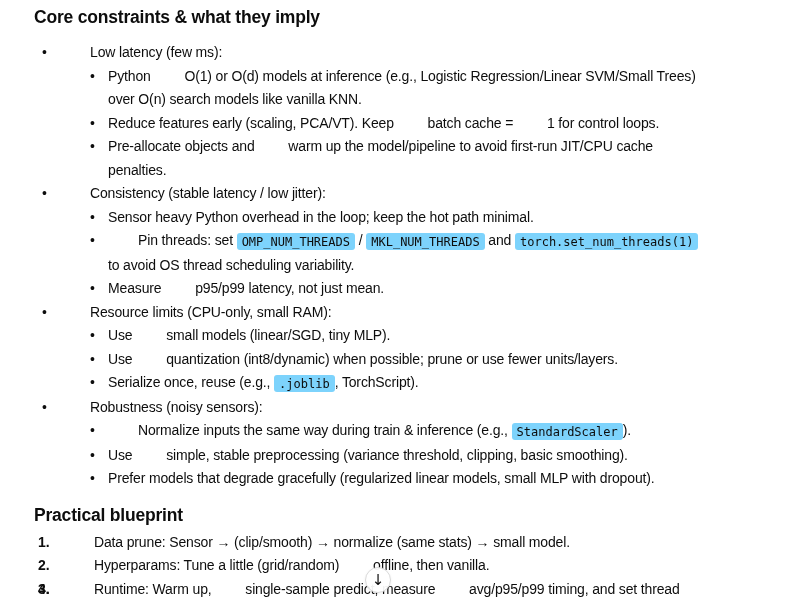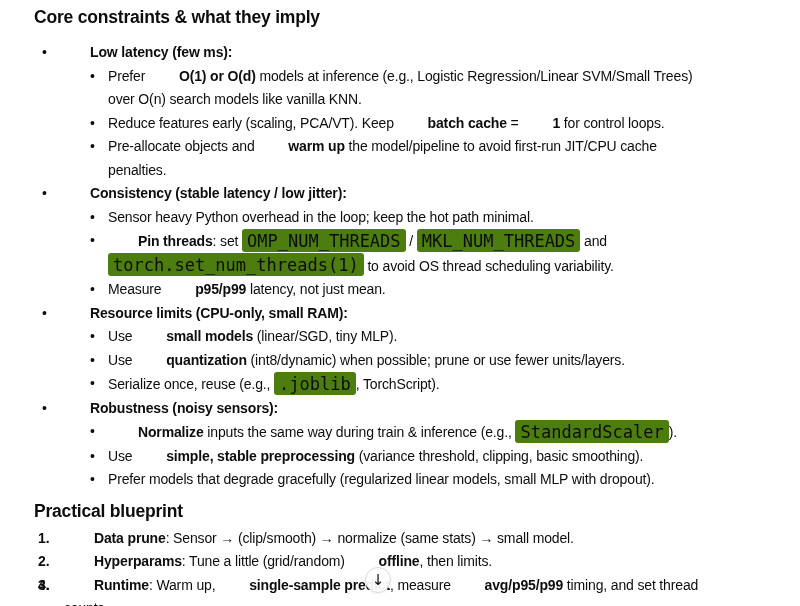--- a/index.html
+++ b/index.html
@@ -22,21 +22,21 @@
     box-sizing: border-box;
   }
   h3 {
     font-size: 17.5px;
     line-height: 24px;
     font-weight: 700;
     margin: 0 0 12px 0;
     letter-spacing: -0.2px;
   }
   h3.second {
-    margin: 7px 0 4px 0;
+    margin: 12px 0 4px 0;
   }
   ul, ol {
     list-style: none;
     margin: 0;
     padding: 0;
   }
   li {
     position: relative;
     line-height: 23.5px;
     margin: 0;
@@ -54,27 +54,27 @@
     position: absolute;
     left: 8px;
     top: 0;
     line-height: 23.5px;
   }
   li.oli .marker {
     left: 4px;
     font-weight: 700;
   }
   .b {
-    font-weight: 700;
+    font-weight: 400;
     padding-left: 30px;
   }
   code.inline-code {
     font-family: "DejaVu Sans Mono", "Liberation Mono", monospace;
-    font-size: 17px;
-    background: #4d7c0f;
+    font-size: 12px;
+    background: #7dd3fc;
     border-radius: 3px;
     padding: 1.5px 5px;
     letter-spacing: 0;
     white-space: nowrap;
   }
   .scroll-btn {
     position: absolute;
     left: 365px;
     top: 567px;
     width: 26px;
@@ -97,21 +97,21 @@
 </style>
 </head>
 <body>
 
 <div class="doc">
   <h3>Core constraints &amp; what they imply</h3>
 
   <ul>
       <li class="li1"><span class="marker">•</span><span class="content"><span class="b">Low latency (few ms):</span></span></li>
       <ul class="sub">
-        <li class="li2"><span class="marker">•</span><span class="content"><span class="t">Prefer </span><span class="b">O(1) or O(d)</span><span class="t"> models at inference (e.g., Logistic Regression/Linear SVM/Small Trees) over O(n) search models like vanilla KNN.</span></span></li>
+        <li class="li2"><span class="marker">•</span><span class="content"><span class="t">Python </span><span class="b">O(1) or O(d)</span><span class="t"> models at inference (e.g., Logistic Regression/Linear SVM/Small Trees) over O(n) search models like vanilla KNN.</span></span></li>
         <li class="li2"><span class="marker">•</span><span class="content"><span class="t">Reduce features early (scaling, PCA/VT). Keep </span><span class="b">batch cache</span><span class="t"> = </span><span class="b">1</span><span class="t"> for control loops.</span></span></li>
         <li class="li2"><span class="marker">•</span><span class="content"><span class="t">Pre-allocate objects and </span><span class="b">warm up</span><span class="t"> the model/pipeline to avoid first-run JIT/CPU cache penalties.</span></span></li>
       </ul>
       <li class="li1"><span class="marker">•</span><span class="content"><span class="b">Consistency (stable latency / low jitter):</span></span></li>
       <ul class="sub">
         <li class="li2"><span class="marker">•</span><span class="content"><span class="t">Sensor heavy Python overhead in the loop; keep the hot path minimal.</span></span></li>
         <li class="li2"><span class="marker">•</span><span class="content"><span class="b">Pin threads</span><span class="t">: set </span><code class="inline-code">OMP_NUM_THREADS</code><span class="t"> / </span><code class="inline-code">MKL_NUM_THREADS</code><span class="t"> and </span><code class="inline-code">torch.set_num_threads(1)</code><span class="t"> to avoid OS thread scheduling variability.</span></span></li>
         <li class="li2"><span class="marker">•</span><span class="content"><span class="t">Measure </span><span class="b">p95/p99</span><span class="t"> latency, not just mean.</span></span></li>
       </ul>
       <li class="li1"><span class="marker">•</span><span class="content"><span class="b">Resource limits (CPU-only, small RAM):</span></span></li>
@@ -125,21 +125,21 @@
         <li class="li2"><span class="marker">•</span><span class="content"><span class="b">Normalize</span><span class="t"> inputs the same way during train &amp; inference (e.g., </span><code class="inline-code">StandardScaler</code><span class="t">).</span></span></li>
         <li class="li2"><span class="marker">•</span><span class="content"><span class="t">Use </span><span class="b">simple, stable preprocessing</span><span class="t"> (variance threshold, clipping, basic smoothing).</span></span></li>
         <li class="li2"><span class="marker">•</span><span class="content"><span class="t">Prefer models that degrade gracefully (regularized linear models, small MLP with dropout).</span></span></li>
       </ul>
     </ul>
 
   <h3 class="second">Practical blueprint</h3>
 
   <ol>
       <li class="oli"><span class="marker">1.</span><span class="content"><span class="b">Data prune</span><span class="t">: Sensor → (clip/smooth) → normalize (same stats) → small model.</span></span></li>
-      <li class="oli"><span class="marker">2.</span><span class="content"><span class="b">Hyperparams</span><span class="t">: Tune a little (grid/random) </span><span class="b">offline</span><span class="t">, then limits.</span></span></li>
+      <li class="oli"><span class="marker">2.</span><span class="content"><span class="b">Hyperparams</span><span class="t">: Tune a little (grid/random) </span><span class="b">offline</span><span class="t">, then vanilla.</span></span></li>
       <li class="oli"><span class="marker">3.</span></li>
       <li class="oli"><span class="marker">4.</span><span class="content"><span class="b">Runtime</span><span class="t">: Warm up, </span><span class="b">single-sample predict</span><span class="t">, measure </span><span class="b">avg/p95/p99</span><span class="t"> timing, and set thread counts.</span></span></li>
       <li class="oli"><span class="marker">5.</span><span class="content"><span class="b">Monitoring</span><span class="t">: Track drift &amp; timing; retrain offline when needed.</span></span></li>
     </ol>
 
   <button class="scroll-btn">
     <span>↓</span>
   </button>
 </div>
 

